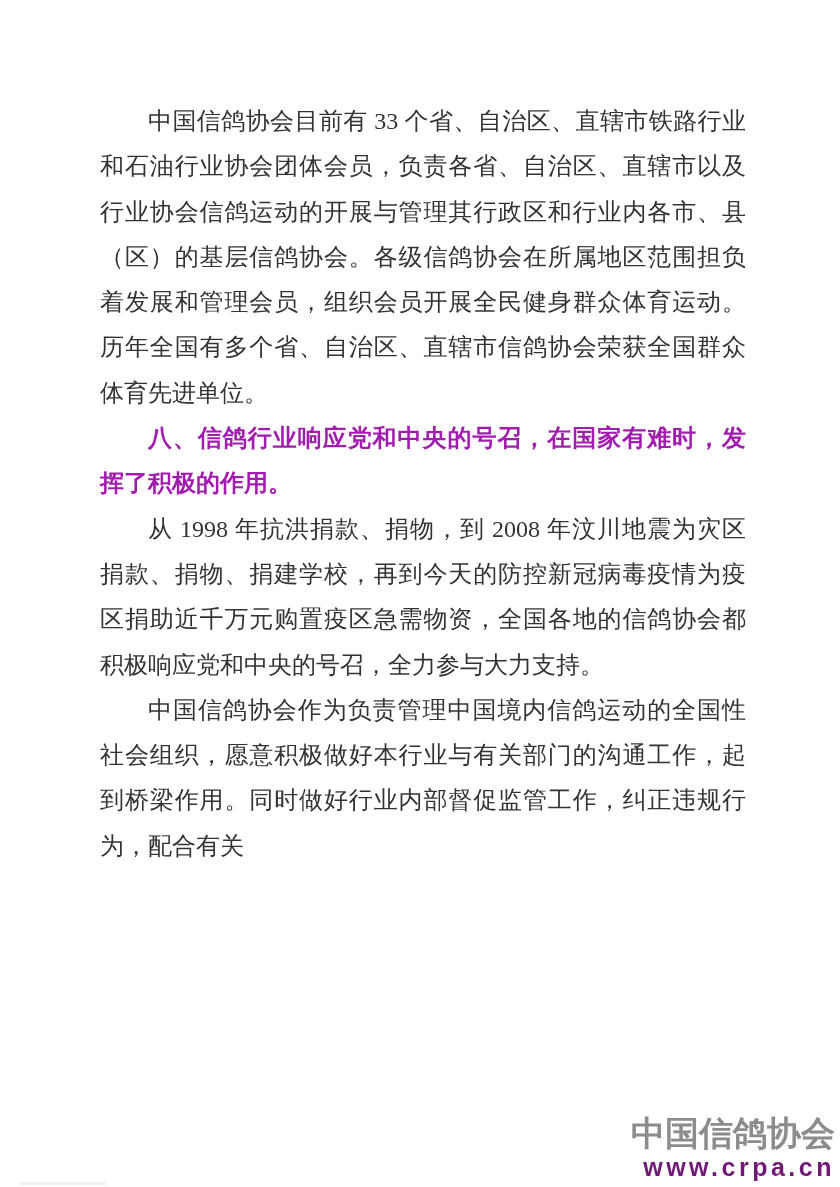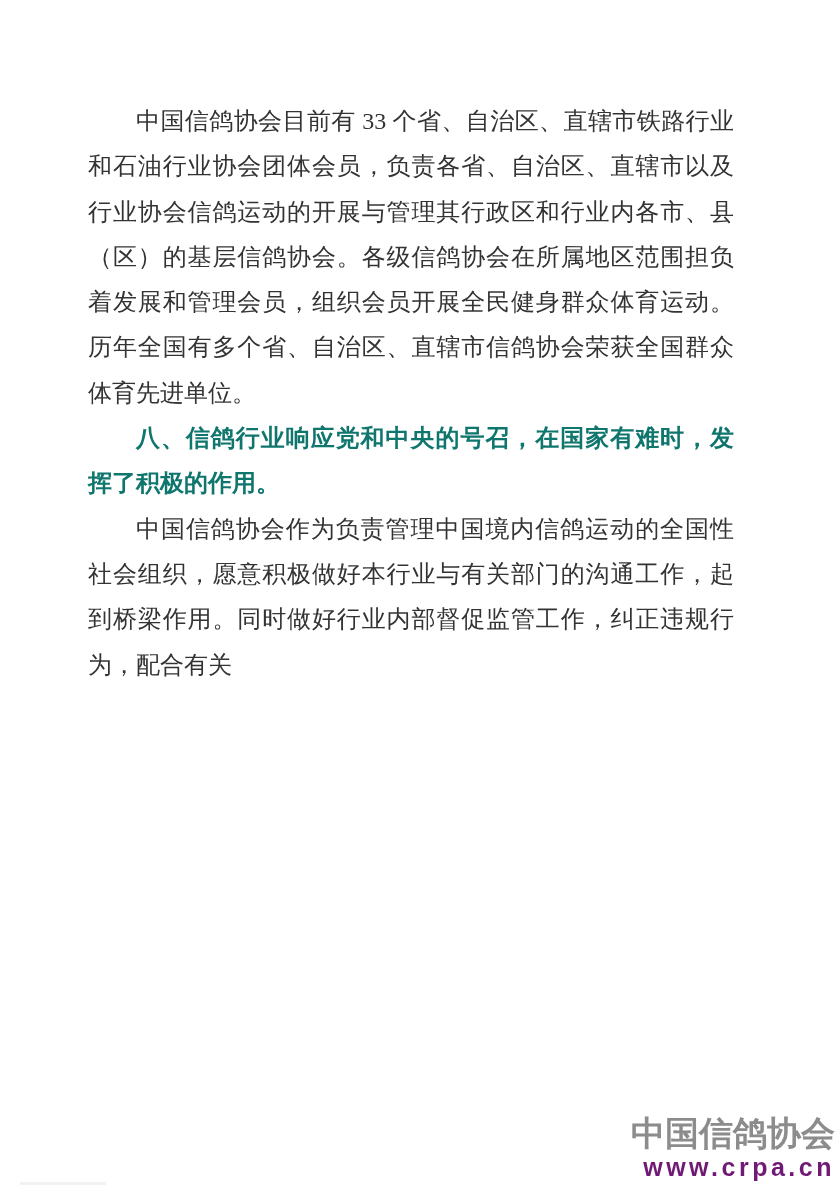--- a/index.html
+++ b/index.html
@@ -10,37 +10,37 @@
   .page {
     position: relative;
     width: 840px;
     height: 1187px;
     background: #ffffff;
     overflow: hidden;
     font-family: "Liberation Serif", "DejaVu Serif", serif;
   }
   .text-block {
     position: absolute;
-    left: 88px;
+    left: 100px;
     top: 99px;
     width: 646px;
     color: #333333;
     font-size: 24px;
     line-height: 45.3px;
     text-align: justify;
     text-justify: inter-ideograph;
   }
   .text-block p {
     margin: 0;
     padding: 0;
     text-indent: 48px;
   }
   .text-block p.heading {
     font-weight: bold;
-    color: #0f766e;
+    color: #a21caf;
   }
   .watermark {
     position: absolute;
     right: 5px;
     bottom: 7px;
     text-align: right;
     font-family: "Liberation Sans", "DejaVu Sans", sans-serif;
     user-select: none;
   }
   .wm-name {
@@ -68,20 +68,21 @@
   }
 </style>
 </head>
 <body>
 
 <div class="page">
 
   <div class="text-block">
     <p>中国信鸽协会目前有 33 个省、自治区、直辖市铁路行业和石油行业协会团体会员，负责各省、自治区、直辖市以及行业协会信鸽运动的开展与管理其行政区和行业内各市、县（区）的基层信鸽协会。各级信鸽协会在所属地区范围担负着发展和管理会员，组织会员开展全民健身群众体育运动。历年全国有多个省、自治区、直辖市信鸽协会荣获全国群众体育先进单位。</p>
     <p class="heading">八、信鸽行业响应党和中央的号召，在国家有难时，发挥了积极的作用。</p>
+    <p>从 1998 年抗洪捐款、捐物，到 2008 年汶川地震为灾区捐款、捐物、捐建学校，再到今天的防控新冠病毒疫情为疫区捐助近千万元购置疫区急需物资，全国各地的信鸽协会都积极响应党和中央的号召，全力参与大力支持。</p>
     <p>中国信鸽协会作为负责管理中国境内信鸽运动的全国性社会组织，愿意积极做好本行业与有关部门的沟通工作，起到桥梁作用。同时做好行业内部督促监管工作，纠正违规行为，配合有关</p>
   </div>
 
   <div class="scan-artifact"></div>
 
   <div class="watermark">
     <div class="wm-name">中国信鸽协会</div>
     <div class="wm-url">www.crpa.cn</div>
   </div>
 

